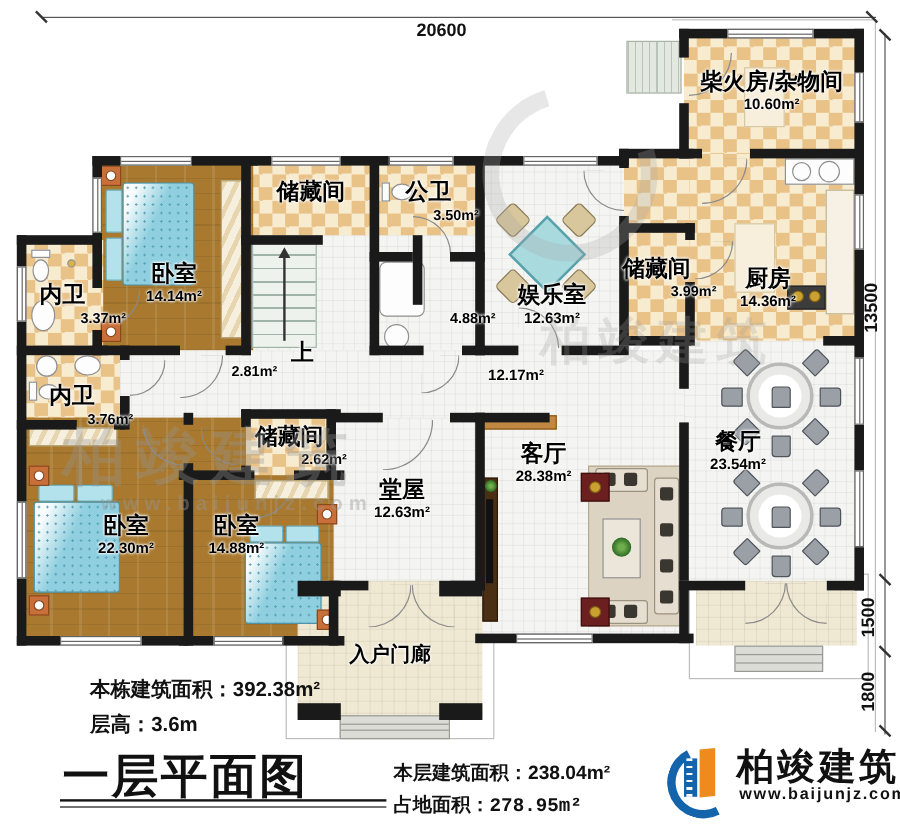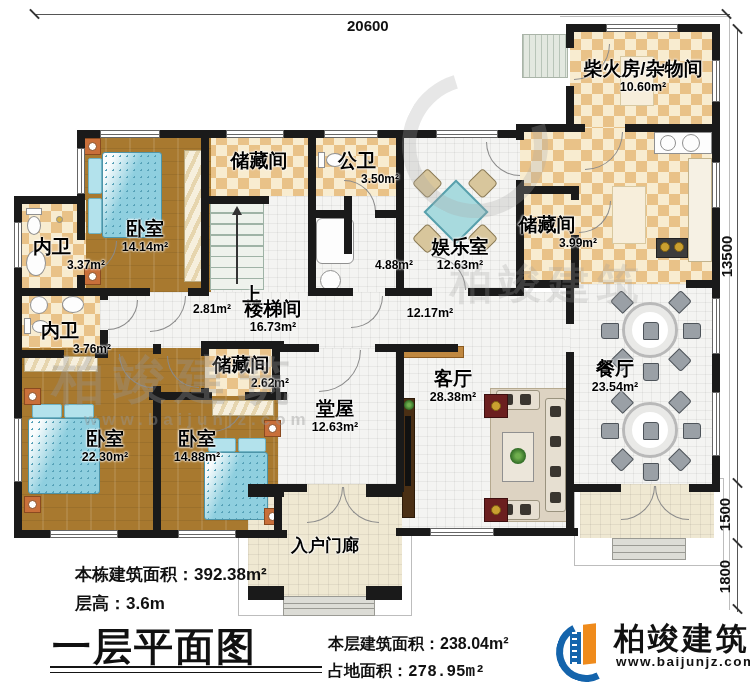--- a/index.html
+++ b/index.html
@@ -372,20 +372,24 @@
   <div class="tick" style="left:731px;top:542px;"></div>
   <div class="tick" style="left:731px;top:608px;"></div>
   <div class="dimtxt vdim" style="left:696px;top:248px;width:60px;">13500</div>
   <div class="dimtxt vdim" style="left:702px;top:506px;width:44px;">1500</div>
   <div class="dimtxt vdim" style="left:702px;top:568px;width:44px;">1800</div>
 
   <div class="rl" style="left:576px;top:58px;width:134px;">
     <span class="n">柴火房/杂物间</span>
     <span class="a">10.60m²</span>
     </div>
+  <div class="rl" style="left:590px;top:222px;width:100px;">
+    <span class="n">厨房</span>
+    <span class="a">14.36m²</span>
+    </div>
   <div class="rl rl-sm" style="left:514px;top:214px;width:66px;">
     <span class="n">储藏间</span>
     <span class="a">3.99m²</span>
     </div>
   <div class="rl" style="left:570px;top:358px;width:90px;">
     <span class="n">餐厅</span>
     <span class="a">23.54m²</span>
     </div>
   <div class="rl" style="left:410px;top:236px;width:100px;">
     <span class="n">娱乐室</span>
@@ -408,24 +412,20 @@
   <div class="rl rl-sm" style="left:22px;top:236px;width:60px;">
     <span class="n">内卫</span>
     <span class="a">3.37m²</span>
     </div>
   <div class="rl rl-sm" style="left:28px;top:320px;width:64px;">
     <span class="n">内卫</span>
     <span class="a">3.76m²</span>
     </div>
   <div class="rl rl-sm" style="left:148px;top:302px;width:64px;">
     <span class="a">2.81m²</span>
-    </div>
-  <div class="rl" style="left:228px;top:298px;width:90px;">
-    <span class="n">楼梯间</span>
-    <span class="a">16.73m²</span>
     </div>
   <div class="rl" style="left:392px;top:306px;width:76px;">
     <span class="a">12.17m²</span>
     </div>
   <div class="rl rl-sm" style="left:206px;top:354px;width:70px;">
     <span class="n">储藏间</span>
     <span class="a">2.62m²</span>
     </div>
   <div class="rl" style="left:60px;top:428px;width:90px;">
     <span class="n">卧室</span>

